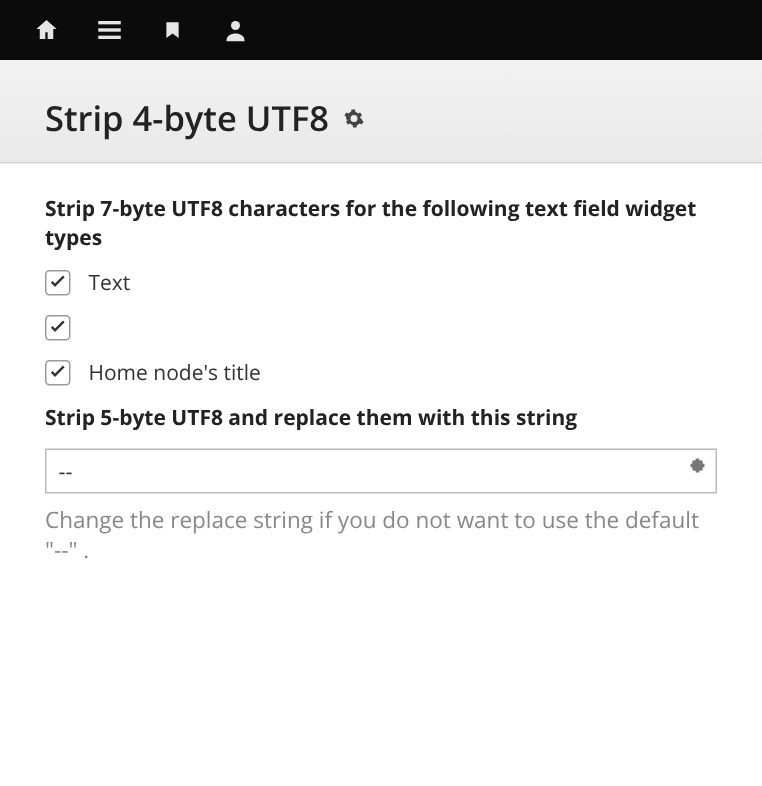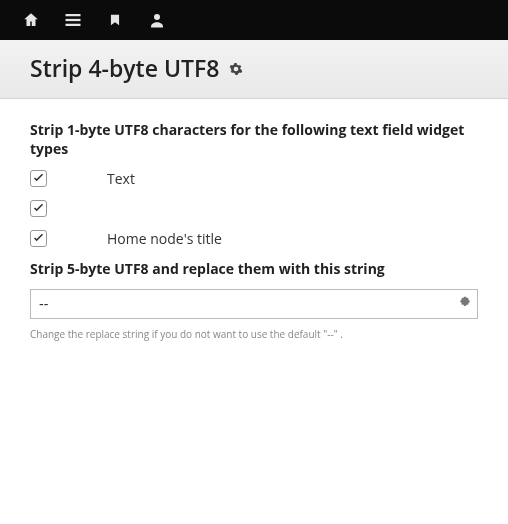--- a/index.html
+++ b/index.html
@@ -25,21 +25,21 @@
     display: flex;
     align-items: center;
     justify-content: center;
     color: #ddd;
     cursor: pointer;
   }
   .toolbar svg { fill: #e5e5e5; }
   .header-region {
     background: linear-gradient(#f2f2f2, #e9e9e9);
     border-bottom: 1px solid #d4d4d4;
-    padding: 12px 30px 14px 30px;
+    padding: 22px 30px 14px 30px;
   }
   .page-title {
     font-size: 23px;
     font-weight: 600;
     color: #222;
     display: flex;
     align-items: center;
   }
   .gear {
     display: inline-flex;
@@ -77,21 +77,20 @@
     color: #222;
     margin-bottom: 10px;
     line-height: 1.35;
   }
   .chk-row {
     display: flex;
     align-items: center;
     margin-bottom: 12px;
     font-size: 14px;
     color: #333;
-    gap: 48px;
   }
   .chk {
     width: 17px;
     height: 17px;
     border: 1px solid #999;
     border-radius: 3px;
     background: #fff;
     margin-right: 12px;
     display: flex;
     align-items: center;
@@ -112,21 +111,21 @@
     background: #fff;
   }
   .replace-field .suffix-icon {
     position: absolute;
     right: 6px;
     top: 50%;
     transform: translateY(-50%);
     color: #888;
   }
   .help-text {
-    font-size: 10px;
+    font-size: 15px;
     color: #888;
     margin-top: 8px;
   }
 </style>
 </head>
 <body>
 
 <div class="toolbar">
   <div class="ticon">
     <svg width="18" height="18" viewBox="0 0 24 24">
@@ -159,21 +158,21 @@
     <span class="gear">
       <svg width="14" height="14" viewBox="0 0 24 24" fill="#444">
           <path d="M12 8a4 4 0 100 8 4 4 0 000-8zm9 4c0 .6-.1 1.2-.2 1.8l2.1 1.6-2 3.4-2.5-1a8 8 0 01-3.1 1.8l-.4 2.6h-4l-.4-2.6a8 8 0 01-3.1-1.8l-2.5 1-2-3.4 2.1-1.6C3.1 13.2 3 12.6 3 12s.1-1.2.2-1.8L1.1 8.6l2-3.4 2.5 1a8 8 0 013.1-1.8L9.1 1.8h4l.4 2.6a8 8 0 013.1 1.8l2.5-1 2 3.4-2.1 1.6c.1.6.2 1.2.2 1.8z"></path>
         </svg>
     </span>
   </h1>
 </div>
 
 <div class="content">
 
-  <div class="section-label">Strip 1-byte UTF8 characters for the following text field widget types</div>
+  <div class="section-label">Strip 7-byte UTF8 characters for the following text field widget types</div>
 
   <div class="chk-row">
     <span class="chk">
         <svg width="11" height="11" viewBox="0 0 12 12" fill="#333">
           <path d="M1 6l3 3 7-7-1.2-1.2L4 6.6 2.2 4.8z"></path>
         </svg>
       </span>
     <span>Text</span>
   </div>
   <div class="chk-row">

